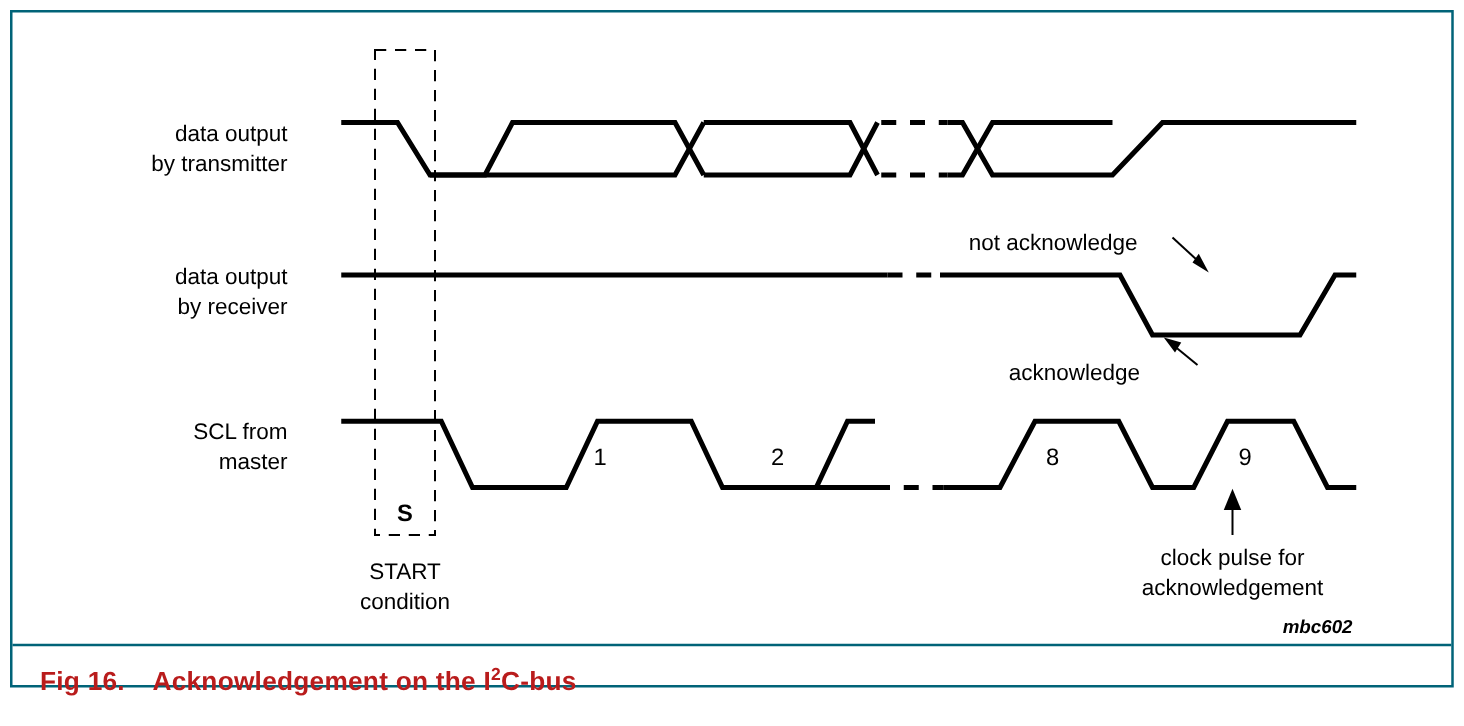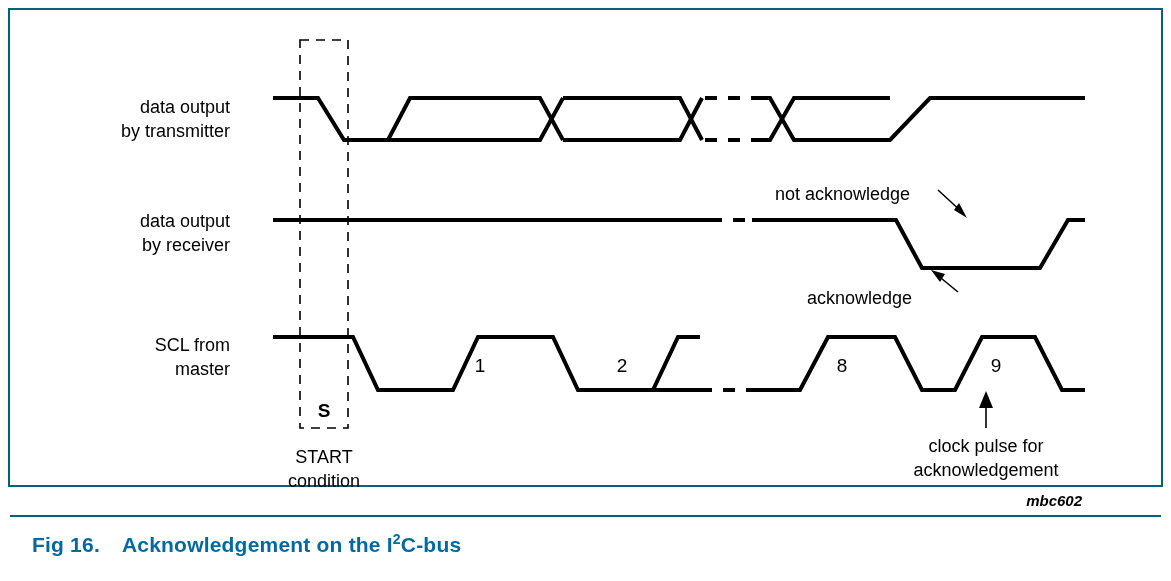--- a/index.html
+++ b/index.html
@@ -15,21 +15,21 @@
     width: 1171px;
     height: 581px;
     background: #ffffff;
     overflow: hidden;
   }
   .figure-frame {
     position: absolute;
     left: 8px;
     top: 8px;
     width: 1155px;
-    height: 479px;
+    height: 542px;
     border: 2px solid #006378;
     box-sizing: border-box;
     background: #ffffff;
   }
   .diagram-area {
     position: absolute;
     left: 0;
     top: 0;
     width: 1151px;
     height: 505px;
@@ -40,21 +40,21 @@
     top: 505px;
     width: 1151px;
     height: 56px;
     border-top: 2px solid #006378;
     box-sizing: border-box;
     display: flex;
     align-items: center;
   }
   .caption-text {
     margin-left: 22px;
-    color: #0369a1;
+    color: #b91c1c;
     font-size: 21px;
     font-weight: bold;
     letter-spacing: 0.2px;
     white-space: nowrap;
   }
   .caption-text .sup {
     font-size: 14px;
     vertical-align: super;
     font-weight: bold;
   }

